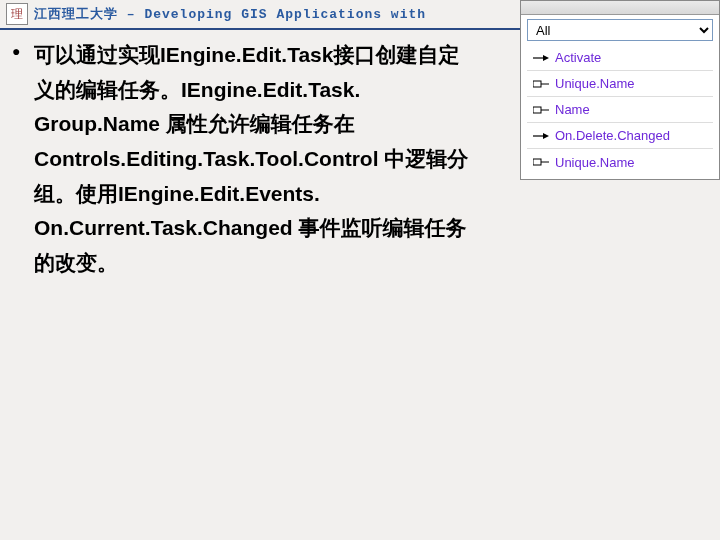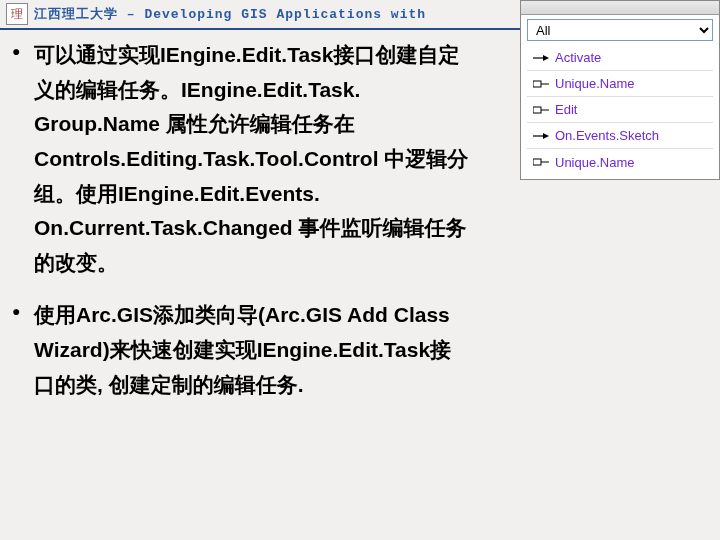--- a/index.html
+++ b/index.html
@@ -111,21 +111,20 @@
 
 <div class="header">
   <div class="logo">理</div>
   <div class="header-text">
     <span class="chn">江西理工大学</span><span class="eng"> – </span><span class="eng">Developing GIS Applications with</span>
   </div>
 </div>
 
 <div class="content">
   <div class="bullet-item">可以通过实现IEngine.Edit.Task接口创建自定义的编辑任务。IEngine.Edit.Task. Group.Name 属性允许编辑任务在Controls.Editing.Task.Tool.Control 中逻辑分组。使用IEngine.Edit.Events. On.Current.Task.Changed 事件监听编辑任务的改变。</div>
-  <div class="bullet-item">使用Arc.GIS添加类向导(Arc.GIS Add Class Wizard)来快速创建实现IEngine.Edit.Task接口的类, 创建定制的编辑任务.</div>
 </div>
 
 <div class="panel">
   <div class="panel-header"></div>
   <div class="panel-content">
     <div class="dropdown">
       <select>
         <option>All</option>
       </select>
     </div>
@@ -151,31 +150,31 @@
       <span class="member-label">Unique.Name</span>
     </div>
 
     <div class="member-row">
       <span class="member-icon">
         <svg width="16" height="10">
             <rect x="0" y="2" width="8" height="6" fill="none" stroke="#000" stroke-width="1"></rect>
             <line x1="8" y1="5" x2="16" y2="5" stroke="#000" stroke-width="1"></line>
           </svg>
       </span>
-      <span class="member-label">Edit</span>
+      <span class="member-label">Name</span>
     </div>
 
     <div class="member-row">
       <span class="member-icon">
         <svg width="16" height="10">
             <line x1="0" y1="5" x2="10" y2="5" stroke="#000" stroke-width="1.2"></line>
             <polygon points="10,2 16,5 10,8" fill="#000"></polygon>
           </svg>
       </span>
-      <span class="member-label">On.Events.Sketch</span>
+      <span class="member-label">On.Delete.Changed</span>
     </div>
 
 
     <div class="member-row">
       <span class="member-icon">
         <svg width="16" height="10">
             <rect x="0" y="2" width="8" height="6" fill="none" stroke="#000" stroke-width="1"></rect>
             <line x1="8" y1="5" x2="16" y2="5" stroke="#000" stroke-width="1"></line>
           </svg>
       </span>

